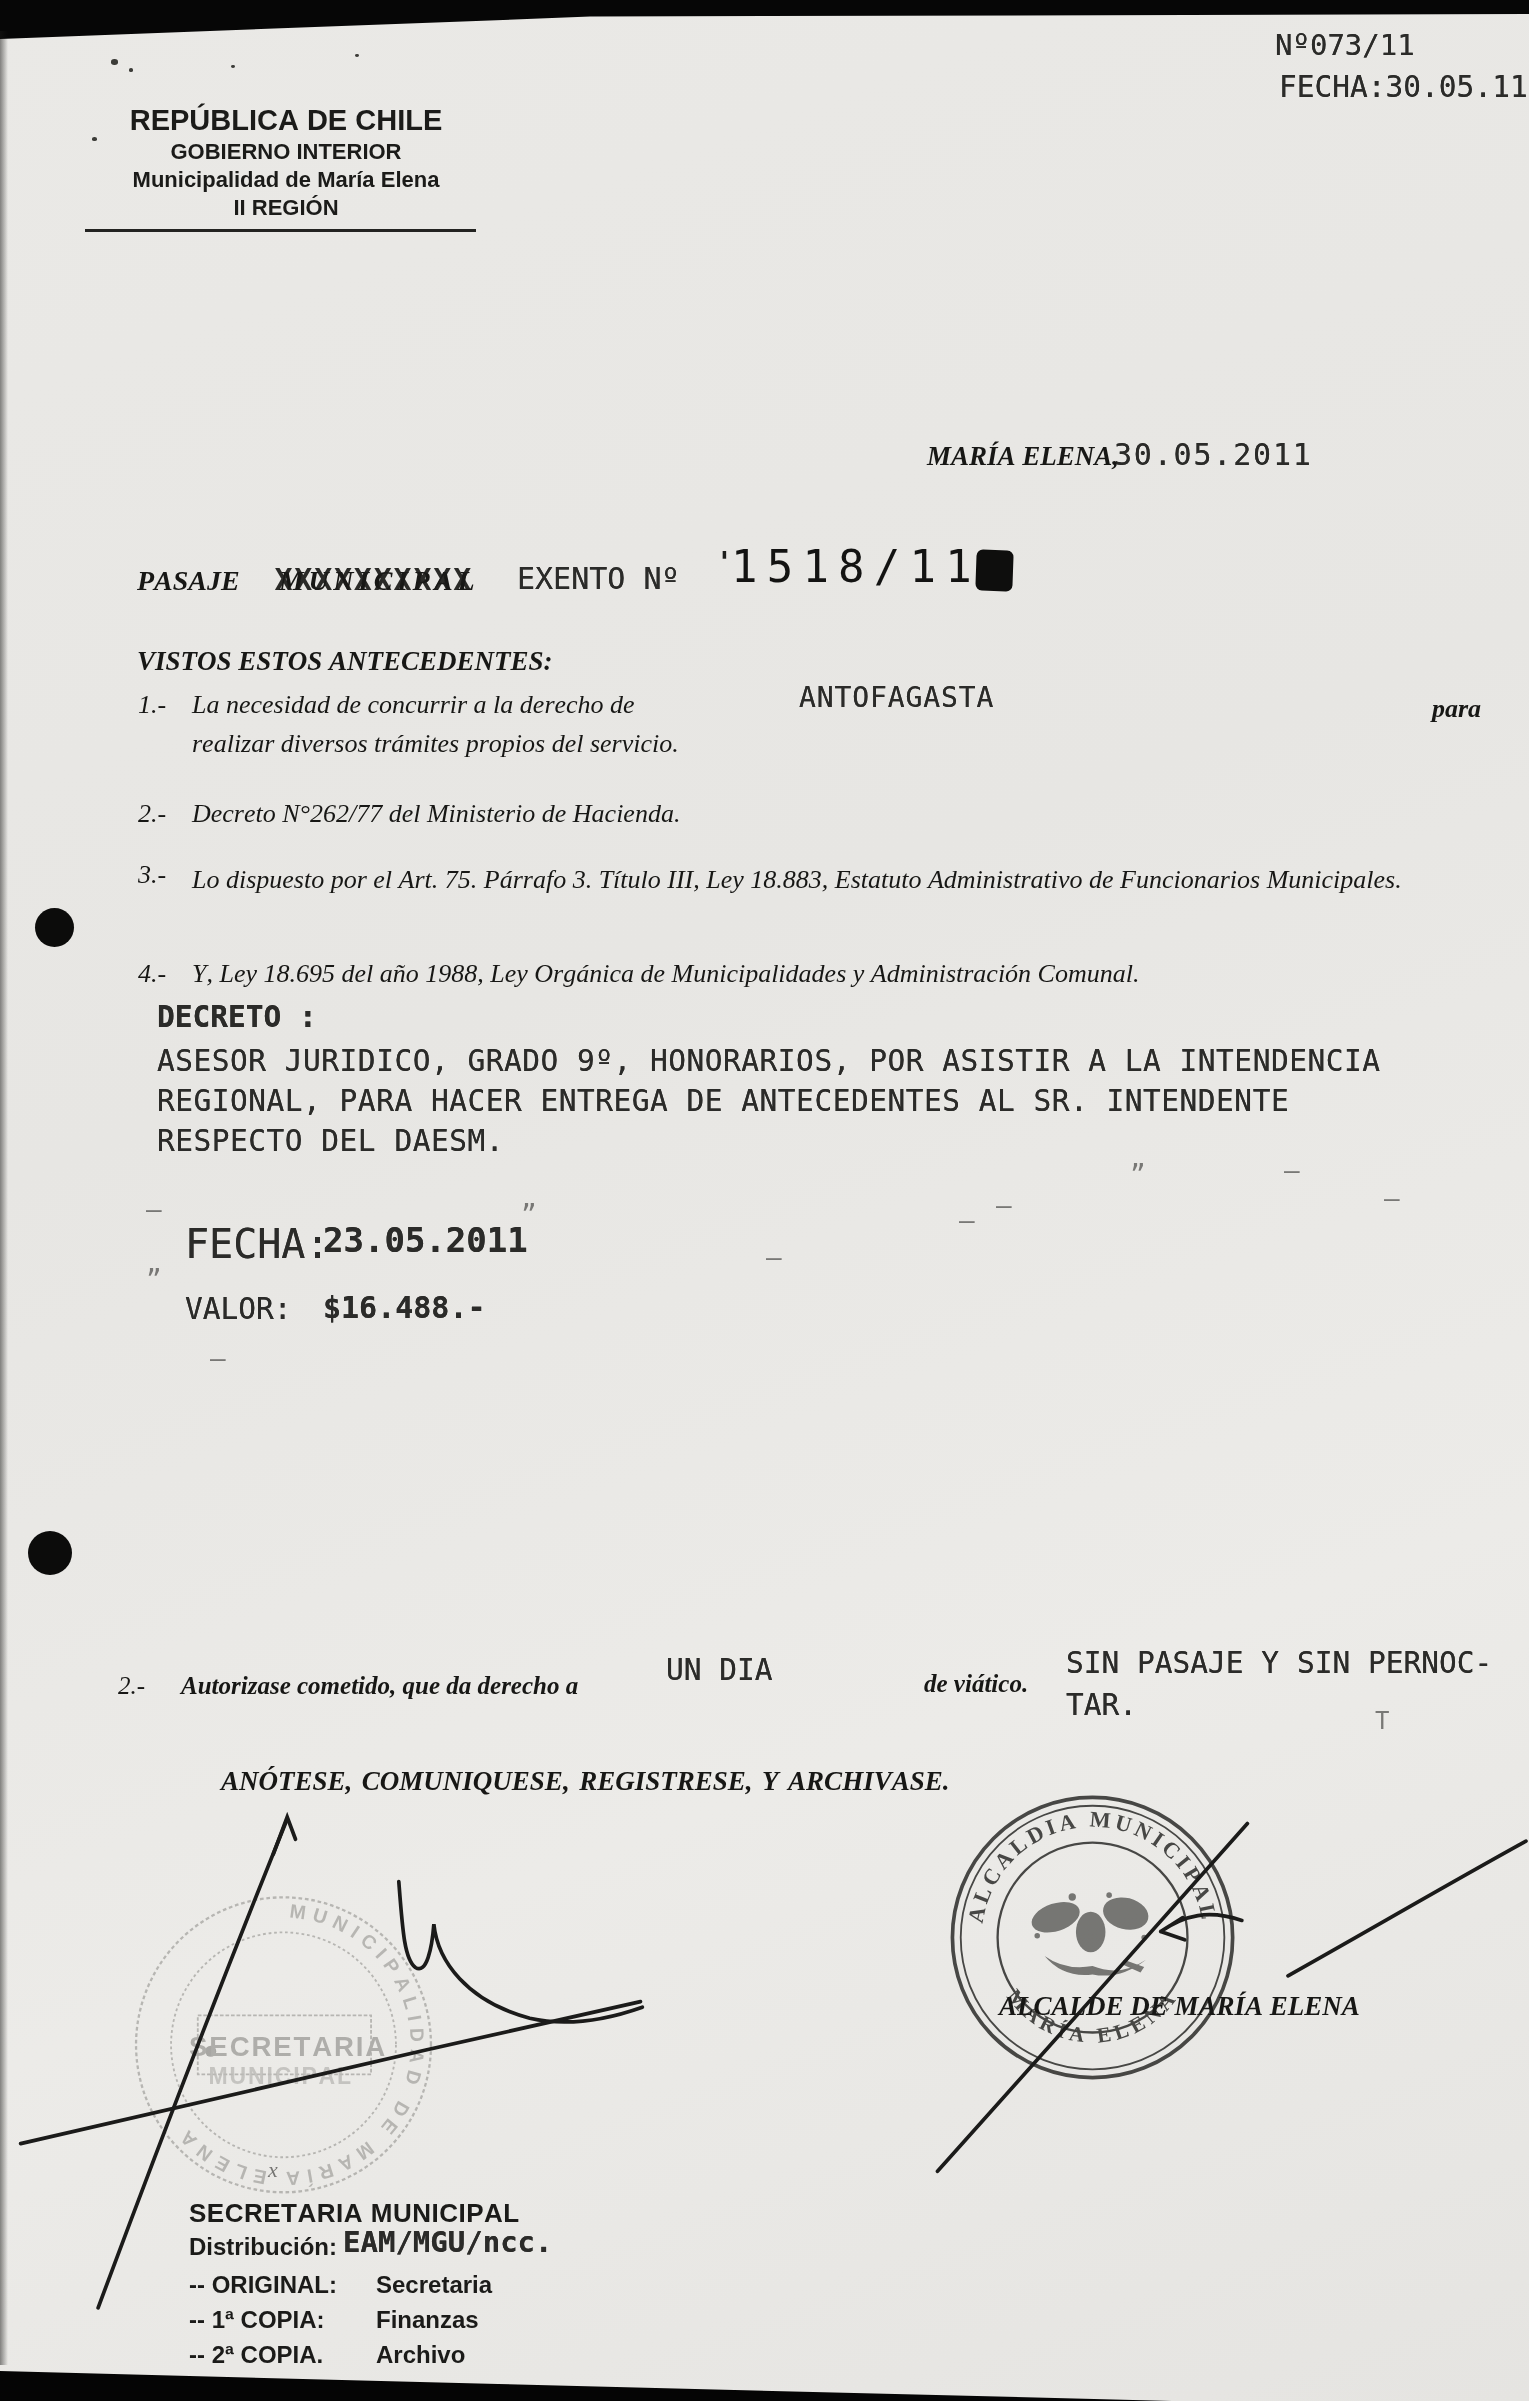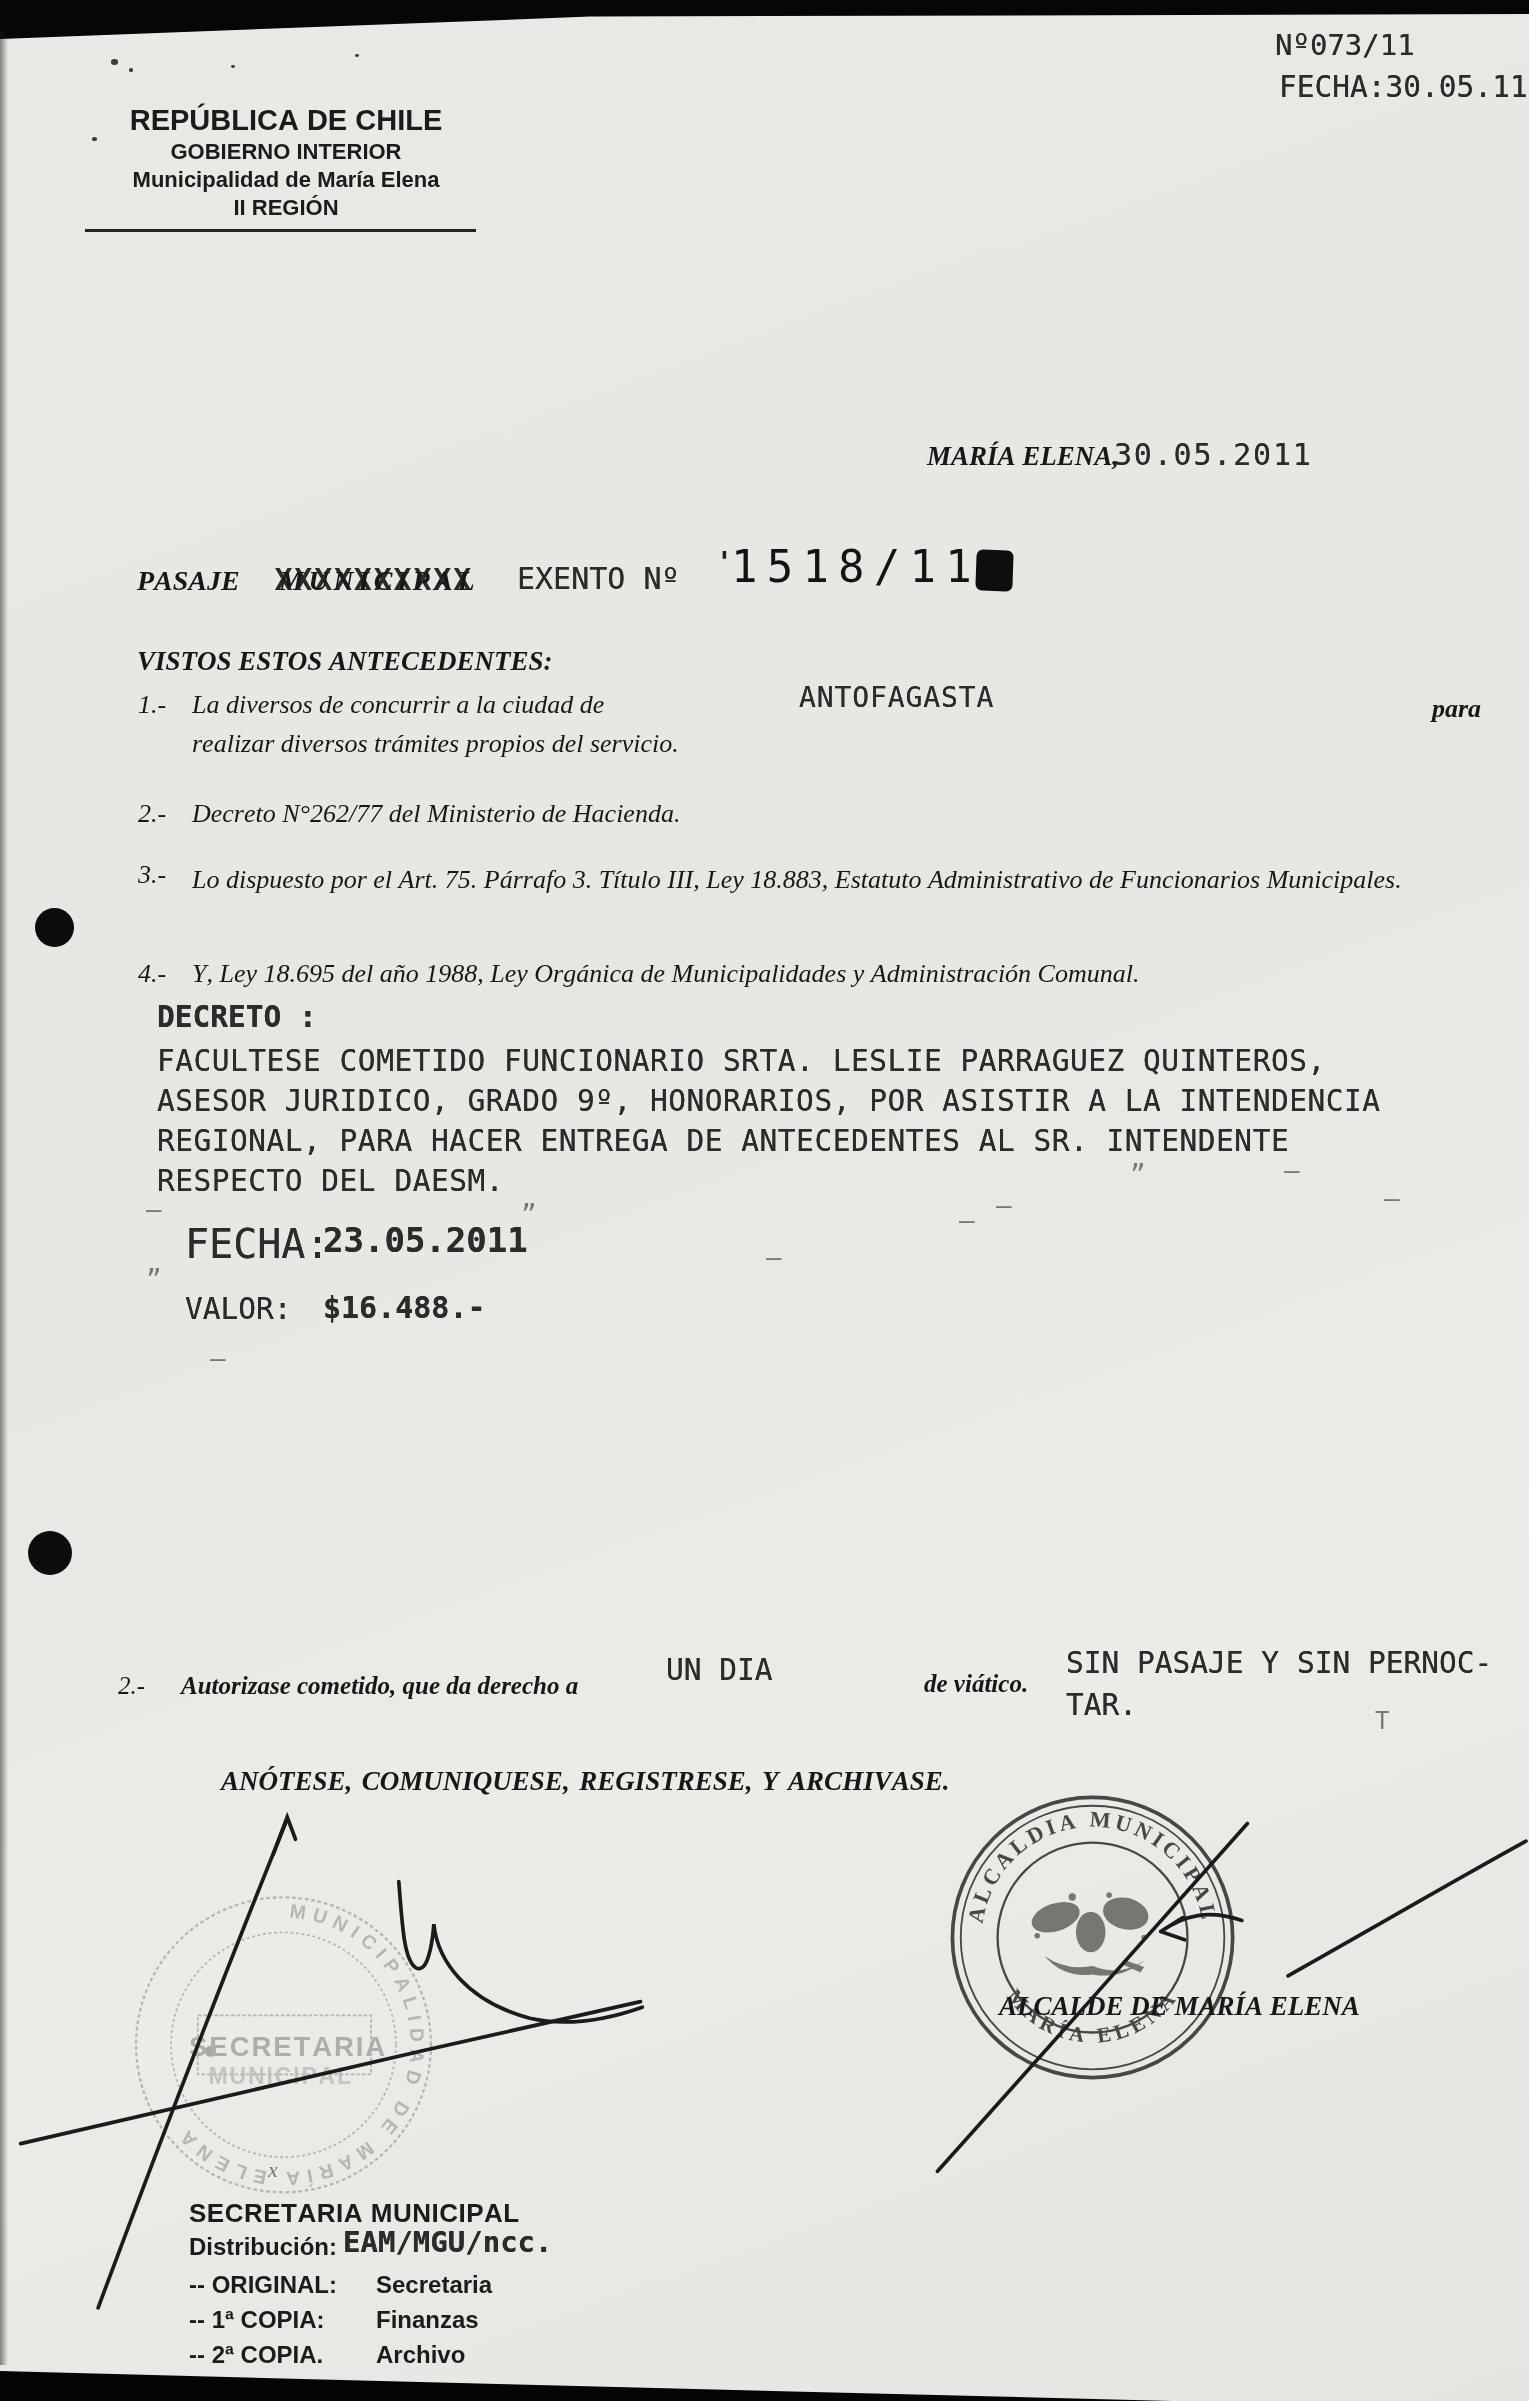--- a/index.html
+++ b/index.html
@@ -67,37 +67,36 @@
     </span>
   </div>
   <div class="abs mono typed" style="left:517px;top:561px;font-size:30px;">EXENTO Nº</div>
   <div class="abs mono" style="left:716px;top:546px;font-size:28px;font-weight:bold;">'</div>
   <div class="abs mono" style="left:731px;top:541px;font-size:44px;font-weight:normal;letter-spacing:9.2px;color:#131312;">1518/11</div>
   <div class="blot" style="left:976px;top:550px;width:37px;height:41px;"></div>
 
   <div class="abs serif" style="left:137px;top:646px;font-size:27px;font-weight:bold;">VISTOS ESTOS ANTECEDENTES:</div>
 
   <div class="abs serif" style="left:138px;top:690px;font-size:26px;">1.-</div>
-  <div class="abs serif" style="left:192px;top:690px;font-size:26px;">La diversos de concurrir a la ciudad de</div>
+  <div class="abs serif" style="left:192px;top:690px;font-size:26px;">La necesidad de concurrir a la derecho de</div>
   <div class="abs mono typed" style="left:799px;top:681px;font-size:28px;letter-spacing:0.9px;">ANTOFAGASTA</div>
   <div class="abs serif" style="left:1432px;top:694px;font-size:26px;font-weight:bold;">para</div>
   <div class="abs serif" style="left:192px;top:729px;font-size:26px;">realizar diversos trámites propios del servicio.</div>
 
   <div class="abs serif" style="left:138px;top:799px;font-size:26px;">2.-</div>
   <div class="abs serif" style="left:192px;top:799px;font-size:26px;">Decreto N°262/77 del Ministerio de Hacienda.</div>
 
   <div class="abs serif" style="left:138px;top:860px;font-size:26px;">3.-</div>
   <div class="abs serif" style="left:192px;top:860px;font-size:26px;width:1227px;line-height:40px;text-align:justify;white-space:normal;">Lo dispuesto por el Art. 75. Párrafo 3. Título III, Ley 18.883, Estatuto Administrativo de Funcionarios Municipales.</div>
 
   <div class="abs serif" style="left:138px;top:959px;font-size:26px;">4.-</div>
   <div class="abs serif" style="left:192px;top:959px;font-size:26px;">Y, Ley 18.695 del año 1988, Ley Orgánica de Municipalidades y Administración Comunal.</div>
 
   <div class="abs mono typed" style="left:157px;top:1000px;font-size:29.5px;font-weight:bold;">DECRETO :</div>
   <div class="abs" style="left:157px;top:1041px;">
-    <div class="mono typed" style="font-size:29.5px;line-height:40px;letter-spacing:0.5px;">FACULTESE COMETIDO FUNCIONARIO SRTA. LESLIE PARRAGUEZ QUINTEROS,</div>
     <div class="mono typed" style="font-size:29.5px;line-height:40px;letter-spacing:0.5px;">ASESOR JURIDICO, GRADO 9º, HONORARIOS, POR ASISTIR A LA INTENDENCIA</div>
     <div class="mono typed" style="font-size:29.5px;line-height:40px;letter-spacing:0.5px;">REGIONAL, PARA HACER ENTREGA DE ANTECEDENTES AL SR. INTENDENTE</div>
     <div class="mono typed" style="font-size:29.5px;line-height:40px;letter-spacing:0.5px;">RESPECTO DEL DAESM.</div>
   </div>
 
   <div class="abs mono typed" style="left:185px;top:1221px;font-size:40px;">FECHA:</div>
   <div class="abs mono typed" style="left:323px;top:1220px;font-size:34px;font-weight:bold;">23.05.2011</div>
 
   <div class="abs mono typed" style="left:185px;top:1292px;font-size:29.5px;">VALOR:</div>
   <div class="abs mono typed" style="left:323px;top:1290px;font-size:30px;font-weight:bold;">$16.488.-</div>

